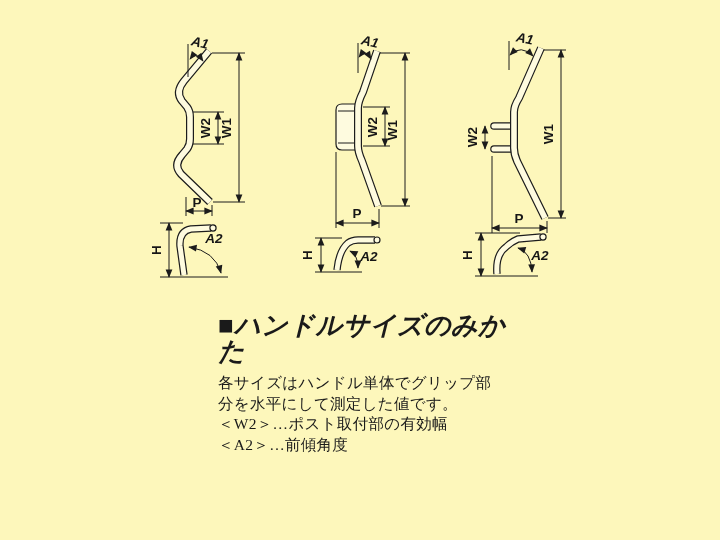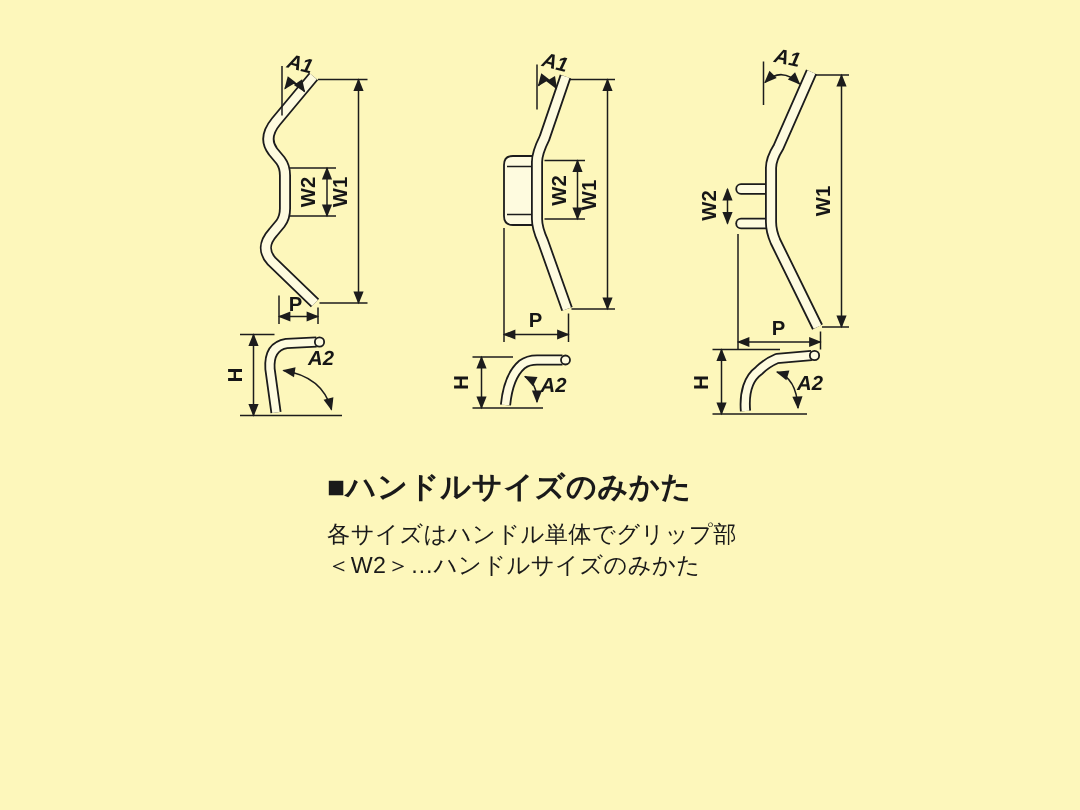--- a/index.html
+++ b/index.html
@@ -20,24 +20,24 @@
   .stub-outer{stroke:#1c1c1c;stroke-width:7.6;fill:none;stroke-linecap:round;}
   .stub-inner{stroke:#FEFBDF;stroke-width:5.2;fill:none;stroke-linecap:round;}
   .cap{fill:#FEFBDF;stroke:#1c1c1c;stroke-width:1.2;}
   .bracket{fill:#FEFBDF;stroke:#1c1c1c;stroke-width:1.2;}
   .dimtext{font-family:"Liberation Sans",sans-serif;font-size:13.5px;font-weight:bold;fill:#161616;}
   .angletext{font-family:"Liberation Sans",sans-serif;font-size:13.5px;font-weight:bold;font-style:italic;fill:#161616;}
   .info{
     position:absolute;left:218px;top:312px;width:300px;color:#1a1a1a;
   }
   .info-heading{
-    font-size:20px;font-weight:bold;letter-spacing:0.5px;line-height:26px;margin:0 0 9px 0;
+    font-size:26px;font-weight:bold;letter-spacing:0.5px;line-height:26px;margin:0 0 9px 0;font-style:italic;
   }
   .info-body{font-size:15.5px;line-height:20.6px;letter-spacing:0.3px;}
-  .info-line{white-space:nowrap;}
+  .info-line{white-space:nowrap;font-family:Liberation Serif, serif;}
 </style>
 </head>
 <body>
 
 <div class="page">
 
   <svg class="diagram-svg" width="720" height="310" viewBox="0 0 720 310">
     <defs>
       <marker id="aE" viewBox="0 0 10 10" refX="8.6" refY="5" markerWidth="10" markerHeight="10" orient="auto" markerUnits="userSpaceOnUse">
         <path d="M1,1.6 L9.4,5 L1,8.4 z" fill="#1c1c1c" stroke="none"></path>
@@ -166,17 +166,19 @@
 
       <path class="dim" d="M518,248 Q531,252 532,272" marker-start="url(#aS)" marker-end="url(#aE)"></path>
       <text class="angletext" x="540" y="260" text-anchor="middle">A2</text>
     </g>
   </svg>
 
   <div class="info">
     <div class="info-heading">■ハンドルサイズのみかた</div>
     <div class="info-body">
       <div class="info-line">各サイズはハンドル単体でグリップ部</div>
-      <div class="info-line">＜W2＞…ハンドルサイズのみかた</div>
+      <div class="info-line">分を水平にして測定した値です。</div>
+      <div class="info-line">＜W2＞…ポスト取付部の有効幅</div>
+      <div class="info-line">＜A2＞…前傾角度</div>
     </div>
   </div>
 
 </div>
 
 </body></html>

